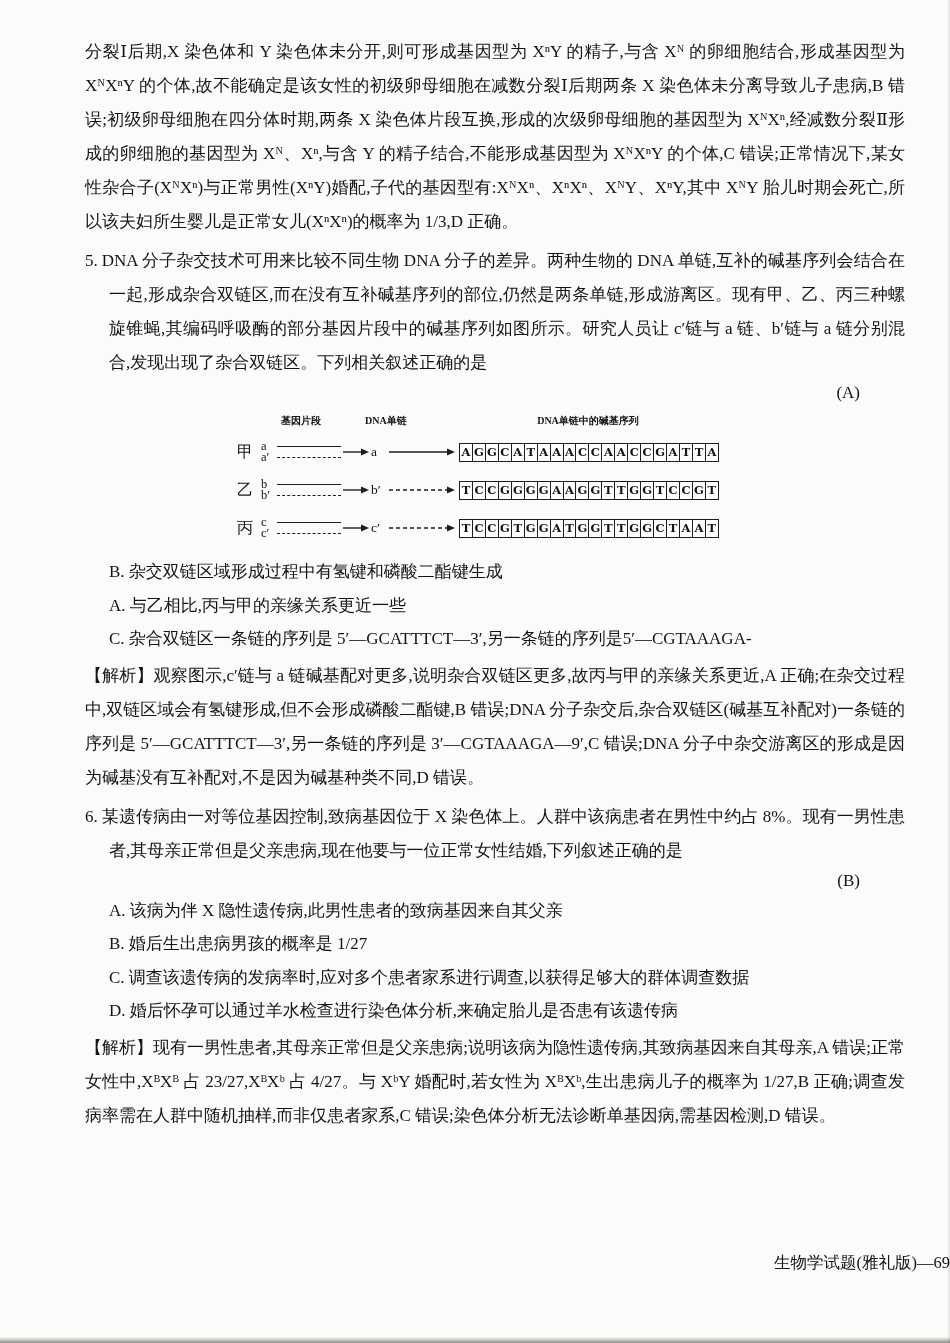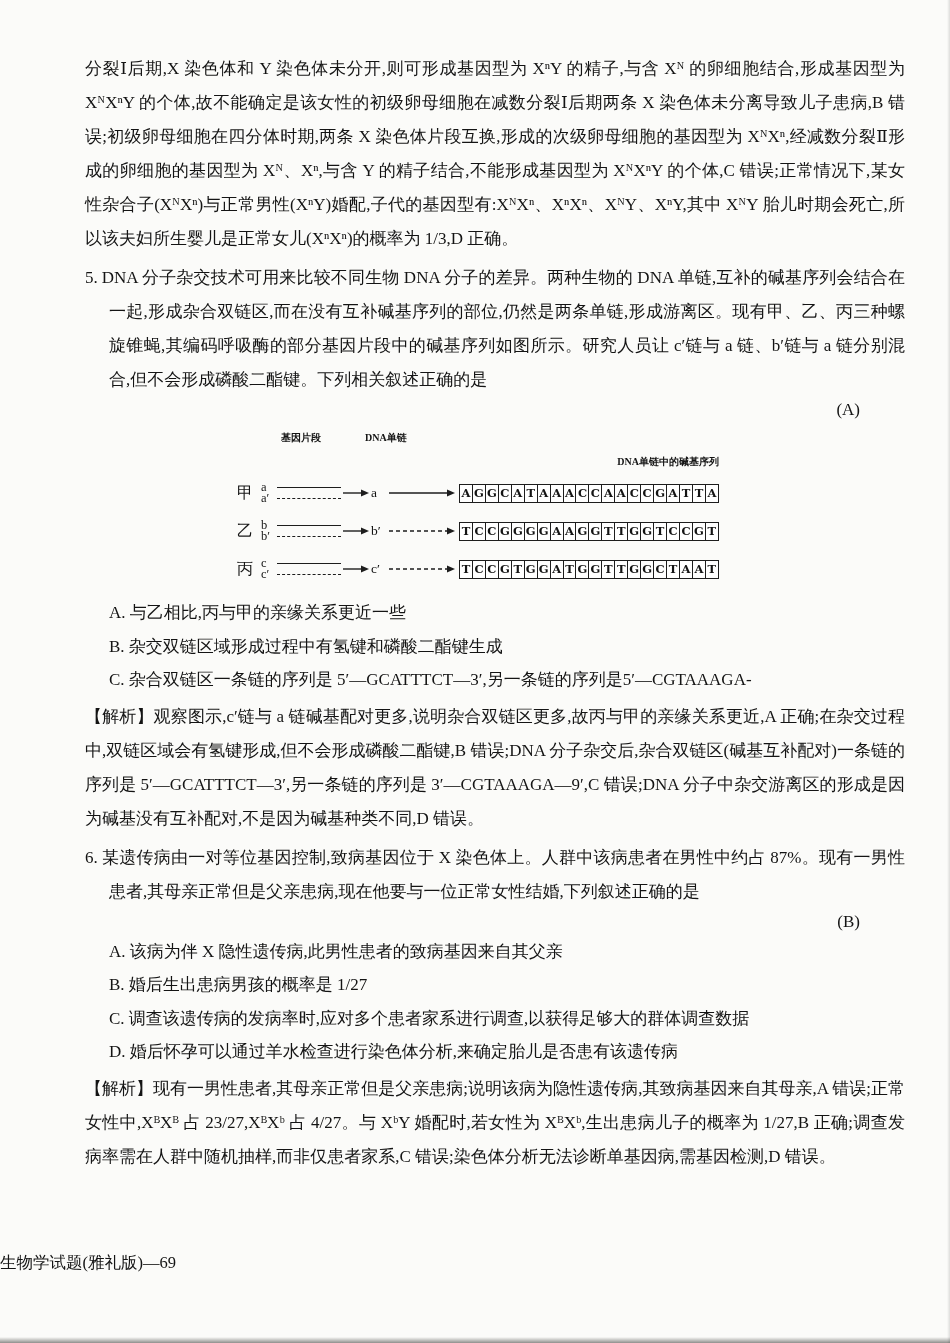--- a/index.html
+++ b/index.html
@@ -1,70 +1,70 @@
 <!DOCTYPE html>
 <html><head>
 <meta charset="utf-8">
 <style>
   html,body{margin:0;padding:0;background:#d9d9d6;}
   .page{
     position:relative;width:950px;height:1343px;margin:0 auto;
     background:#fbfbf9;box-sizing:border-box;
-    padding:52px 45px 0 85px;
+    padding:35px 45px 0 85px;
     font-family:"Liberation Serif","DejaVu Serif","DejaVu Sans",serif;
     color:#141414;font-size:17px;overflow:hidden;
   }
   .para{margin:0;line-height:34px;text-align:justify;}
   .q-block{margin-top:5px;}
   .q-stem{margin:0;line-height:34px;text-align:justify;padding-left:24px;text-indent:-24px;}
   .q-num{padding-right:4px;}
   .answer-line{line-height:26px;height:26px;text-align:right;padding-right:45px;font-size:17px;}
   .option{margin:0;line-height:33.5px;text-align:justify;padding-left:24px;}
   .analysis{margin:3px 0 0 0;line-height:34px;text-align:justify;}
   .analysis .tag{font-weight:400;}
   
   .figure{width:482px;margin:6px 0 8px 152px;}
   .fig-headers{display:flex;font-size:10px;font-weight:600;line-height:18px;margin-bottom:3px;}
   .fh-frag{width:128px;text-align:center;}
   .fh-strand{width:92px;text-align:left;}
-  .fh-seq{flex:1;text-align:right;margin-top:24px;}
+  .fh-seq{flex:1;text-align:center;}
   .fig-row{display:flex;align-items:center;height:38px;}
   .species{width:24px;font-size:16px;line-height:1;}
   .frag{width:80px;display:flex;flex-direction:column;justify-content:center;}
   .frag-line{display:flex;align-items:center;height:11px;}
   .frag-label{width:16px;font-size:12.5px;line-height:1;}
   .fline{flex:1;height:0;border-top:1.5px solid #1d1d1d;}
   .fline.dashed{border-top-style:dashed;}
   .short-arrow{width:30px;display:flex;justify-content:center;}
   .strand-label{width:18px;font-size:13.5px;line-height:1;}
   .strand-arrow{width:66px;margin-right:4px;}
   .seq{flex:1;display:flex;}
   .base{
     flex:1;height:17px;line-height:17px;text-align:center;
     border:1.2px solid #1d1d1d;background:#fff;
     font-family:"DejaVu Serif","DejaVu Sans",serif;
     font-size:11.5px;font-weight:700;
   }
   .base + .base{margin-left:-1.2px;}
   
-  .footer{position:absolute;top:1251px;left:0;width:100%;text-align:left;font-size:16.5px;line-height:24px;}
+  .footer{position:absolute;top:1251px;left:0;width:100%;text-align:right;font-size:16.5px;line-height:24px;}
   .scan-edge-bottom{position:absolute;left:0;bottom:0;width:100%;height:6px;
     background:linear-gradient(#fbfbf9,#8f8f8c);}
   .scan-edge-right{position:absolute;top:0;right:0;width:3px;height:100%;
     background:linear-gradient(90deg,rgba(0,0,0,0),rgba(0,0,0,0.12));}
 </style>
 </head>
 <body>
 
 <div class="page">
 
   <p class="para">分裂Ⅰ后期,X 染色体和 Y 染色体未分开,则可形成基因型为 XⁿY 的精子,与含 Xᴺ 的卵细胞结合,形成基因型为 XᴺXⁿY 的个体,故不能确定是该女性的初级卵母细胞在减数分裂Ⅰ后期两条 X 染色体未分离导致儿子患病,B 错误;初级卵母细胞在四分体时期,两条 X 染色体片段互换,形成的次级卵母细胞的基因型为 XᴺXⁿ,经减数分裂Ⅱ形成的卵细胞的基因型为 Xᴺ、Xⁿ,与含 Y 的精子结合,不能形成基因型为 XᴺXⁿY 的个体,C 错误;正常情况下,某女性杂合子(XᴺXⁿ)与正常男性(XⁿY)婚配,子代的基因型有:XᴺXⁿ、XⁿXⁿ、XᴺY、XⁿY,其中 XᴺY 胎儿时期会死亡,所以该夫妇所生婴儿是正常女儿(XⁿXⁿ)的概率为 1/3,D 正确。</p>
 
   <div class="q-block">
-    <p class="q-stem"><span class="q-num">5.</span><span>DNA 分子杂交技术可用来比较不同生物 DNA 分子的差异。两种生物的 DNA 单链,互补的碱基序列会结合在一起,形成杂合双链区,而在没有互补碱基序列的部位,仍然是两条单链,形成游离区。现有甲、乙、丙三种螺旋锥蝇,其编码呼吸酶的部分基因片段中的碱基序列如图所示。研究人员让 c′链与 a 链、b′链与 a 链分别混合,但不会形成磷酸二酯键。下列相关叙述正确的是</span></p>
+    <p class="q-stem"><span class="q-num">5.</span><span>DNA 分子杂交技术可用来比较不同生物 DNA 分子的差异。两种生物的 DNA 单链,互补的碱基序列会结合在一起,形成杂合双链区,而在没有互补碱基序列的部位,仍然是两条单链,形成游离区。现有甲、乙、丙三种螺旋锥蝇,其编码呼吸酶的部分基因片段中的碱基序列如图所示。研究人员让 c′链与 a 链、b′链与 a 链分别混合,发现出现了杂合双链区。下列相关叙述正确的是</span></p>
     <div class="answer-line">(A)</div>
   </div>
 
   <div class="figure">
     <div class="fig-headers">
       <span class="fh-frag">基因片段</span>
       <span class="fh-strand">DNA单链</span>
       <span class="fh-seq">DNA单链中的碱基序列</span>
     </div>
 
@@ -210,29 +210,29 @@
           <span class="base">C</span>
           <span class="base">T</span>
           <span class="base">A</span>
           <span class="base">A</span>
           <span class="base">T</span>
         </span>
     </div>
   </div>
 
   <div>
+    <p class="option">B. 杂交双链区域形成过程中有氢键和磷酸二酯键生成</p>
     <p class="option">A. 与乙相比,丙与甲的亲缘关系更近一些</p>
-    <p class="option">B. 杂交双链区域形成过程中有氢键和磷酸二酯键生成</p>
     <p class="option">C. 杂合双链区一条链的序列是 5′—GCATTTCT—3′,另一条链的序列是5′—CGTAAAGA-</p>
   </div>
 
   <p class="analysis"><span class="tag">【解析】</span><span>观察图示,c′链与 a 链碱基配对更多,说明杂合双链区更多,故丙与甲的亲缘关系更近,A 正确;在杂交过程中,双链区域会有氢键形成,但不会形成磷酸二酯键,B 错误;DNA 分子杂交后,杂合双链区(碱基互补配对)一条链的序列是 5′—GCATTTCT—3′,另一条链的序列是 3′—CGTAAAGA—9′,C 错误;DNA 分子中杂交游离区的形成是因为碱基没有互补配对,不是因为碱基种类不同,D 错误。</span></p>
 
   <div class="q-block">
-    <p class="q-stem"><span class="q-num">6.</span><span>某遗传病由一对等位基因控制,致病基因位于 X 染色体上。人群中该病患者在男性中约占 87%。现有一男性患者,其母亲正常但是父亲患病,现在他要与一位正常女性结婚,下列叙述正确的是</span></p>
+    <p class="q-stem"><span class="q-num">6.</span><span>某遗传病由一对等位基因控制,致病基因位于 X 染色体上。人群中该病患者在男性中约占 8%。现有一男性患者,其母亲正常但是父亲患病,现在他要与一位正常女性结婚,下列叙述正确的是</span></p>
     <div class="answer-line">(B)</div>
   </div>
 
   <div>
     <p class="option">A. 该病为伴 X 隐性遗传病,此男性患者的致病基因来自其父亲</p>
     <p class="option">B. 婚后生出患病男孩的概率是 1/27</p>
     <p class="option">C. 调查该遗传病的发病率时,应对多个患者家系进行调查,以获得足够大的群体调查数据</p>
     <p class="option">D. 婚后怀孕可以通过羊水检查进行染色体分析,来确定胎儿是否患有该遗传病</p>
   </div>
 

